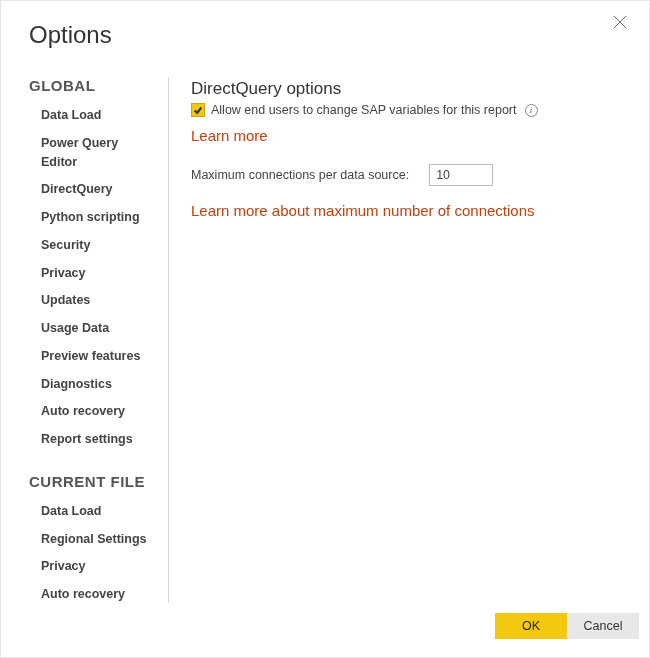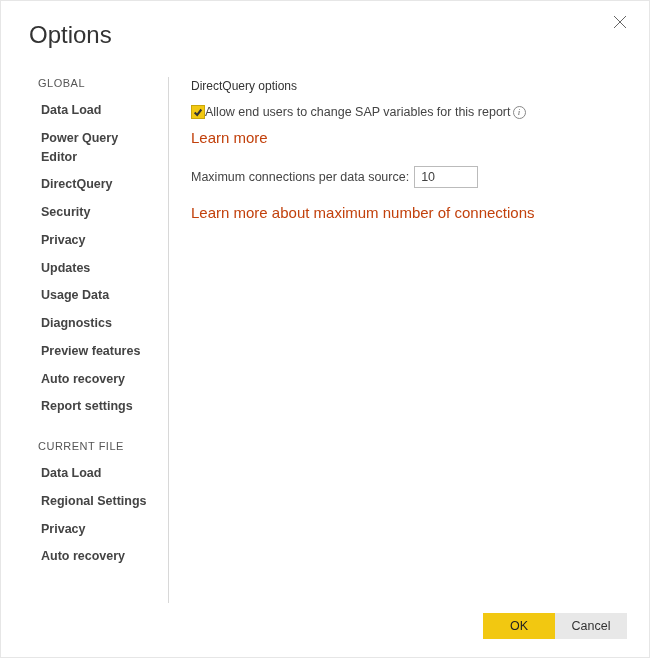--- a/index.html
+++ b/index.html
@@ -3,21 +3,21 @@
   <meta charset="utf-8">
   <style>
     * { box-sizing: border-box; margin: 0; padding: 0; }
     html, body { width: 650px; height: 658px; font-family: "Segoe UI", sans-serif; background: #fff; }
     .window {
       position: relative;
       width: 650px; height: 658px;
       background: #fff;
       border: 1px solid #e6e6e6;
       box-shadow: 0 0 4px rgba(0,0,0,0.05);
-      padding: 20px 22px 18px 28px;
+      padding: 20px 10px 18px 28px;
       display: flex;
       flex-direction: column;
     }
     .close-btn {
       position: absolute;
       top: 14px; right: 18px;
       width: 18px; height: 18px;
       cursor: pointer;
       color: #555;
     }
@@ -33,51 +33,51 @@
       flex: 1;
       overflow: hidden;
     }
     .sidebar {
       width: 140px;
       border-right: 1px solid #d8d8d8;
       padding-right: 8px;
       overflow-y: auto;
     }
     .section-header {
-      font-size: 11px;
-      font-weight: 400;
+      font-size: 15px;
+      font-weight: 700;
       color: #555;
       letter-spacing: 0.5px;
       margin-bottom: 8px;
-      margin-left: 9px;
     }
     .section-header.second { margin-top: 20px; }
     .nav-item {
       font-size: 12.5px;
       color: #444;
       padding: 4px 4px 4px 12px;
       cursor: pointer;
       line-height: 1.5;
       margin-bottom: 1px;
       font-weight: bold;
     }
     .main {
       flex: 1;
       padding-left: 22px;
       padding-top: 2px;
     }
     .panel-title {
-      font-size: 12px;
+      font-size: 17px;
       font-weight: 400;
       color: #333;
-      margin-bottom: 12px;
+      margin-bottom: 4px;
     }
     .checkbox-row {
       display: flex;
       align-items: center;
+      gap: 6px;
       margin-bottom: 10px;
     }
     .checkbox {
       width: 14px; height: 14px;
       background: #f2c811;
       border: 1px solid #caa60a;
       display: inline-flex;
       align-items: center; justify-content: center;
       cursor: pointer;
     }
@@ -93,21 +93,21 @@
       font-style: italic;
       font-family: Georgia, serif;
       line-height: 1;
       margin-left: 2px;
     }
     .link { font-size: 15px; color: #c2410c; cursor: pointer; }
     .link.first { display: inline-block; margin-bottom: 20px; }
     .field-row {
       display: flex;
       align-items: center;
-      gap: 5px;
+      gap: 20px;
       margin-bottom: 16px;
     }
     .field-label { font-size: 12.5px; color: #444; }
     .text-input {
       width: 64px;
       padding: 3px 6px;
       font-size: 12.5px;
       border: 1px solid #bbb;
       color: #404040;
       font-family: inherit;
@@ -144,26 +144,27 @@
   <div class="title">Options</div>
 
   <div class="body">
 
     <div class="sidebar">
       <div class="section-header">GLOBAL</div>
       <div id="global-list">
           <div class="nav-item">Data Load</div>
           <div class="nav-item">Power Query Editor</div>
           <div class="nav-item">DirectQuery</div>
+          <div class="nav-item">Python scripting</div>
           <div class="nav-item">Security</div>
           <div class="nav-item">Privacy</div>
           <div class="nav-item">Updates</div>
           <div class="nav-item">Usage Data</div>
+          <div class="nav-item">Preview features</div>
           <div class="nav-item">Diagnostics</div>
-          <div class="nav-item">Preview features</div>
           <div class="nav-item">Auto recovery</div>
           <div class="nav-item">Report settings</div>
         </div>
       <div class="section-header second">CURRENT FILE</div>
       <div id="current-list">
           <div class="nav-item">Data Load</div>
           <div class="nav-item">Regional Settings</div>
           <div class="nav-item">Privacy</div>
           <div class="nav-item">Auto recovery</div>
         </div>

